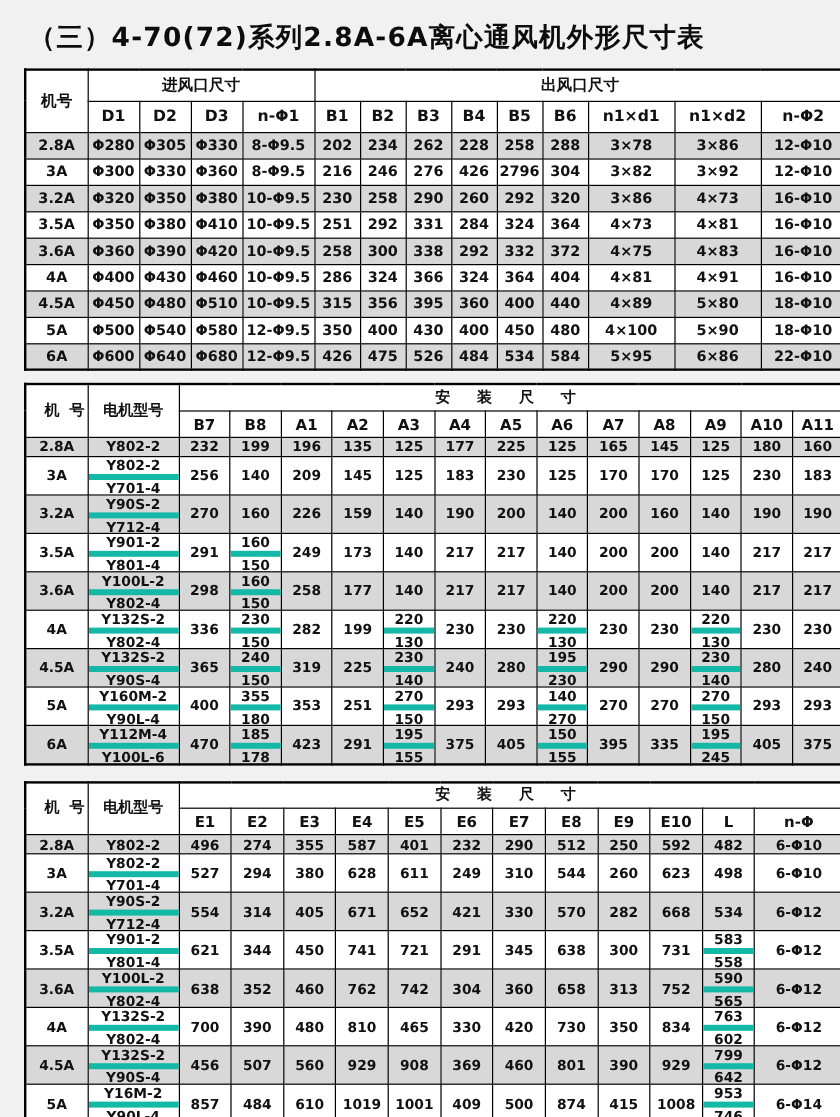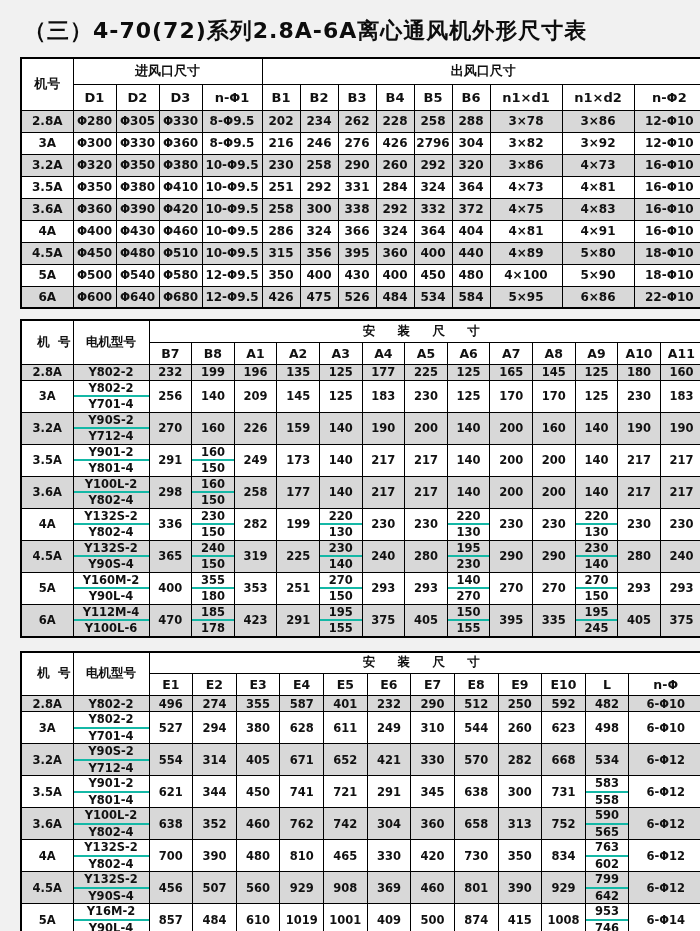--- a/index.html
+++ b/index.html
@@ -16,21 +16,21 @@
   #t1 th{font-size:13px;} #t1 td{font-size:12px;}
   
   #t2,#t3{margin-top:10px;}
   #t3{margin-top:13px;}
   #t2 thead tr,#t3 thead tr{height:22px;}
   #t2 th,#t3 th{font-size:12.5px;}
   #t2 td,#t3 td{font-size:11.5px;}
   tr.sgl{height:16px;} tr.dbl{height:31px;}
   .stack{display:flex;flex-direction:column;width:100%;height:31px;}
   .stack .half{flex:1;display:flex;align-items:center;justify-content:center;}
-  .stack .half+.half{border-top:2px solid #14b8a6;}
+  .stack .half+.half{border-top:5px solid #14b8a6;}
   th.group{letter-spacing:9px;}
   th.mhead{letter-spacing:2px;text-align:right;}
 </style>
 </head>
 <body>
 
 <div class="page">
   <div class="title">（三）4-70(72)系列2.8A-6A离心通风机外形尺寸表</div>
   <table id="t1">
       <colgroup>

